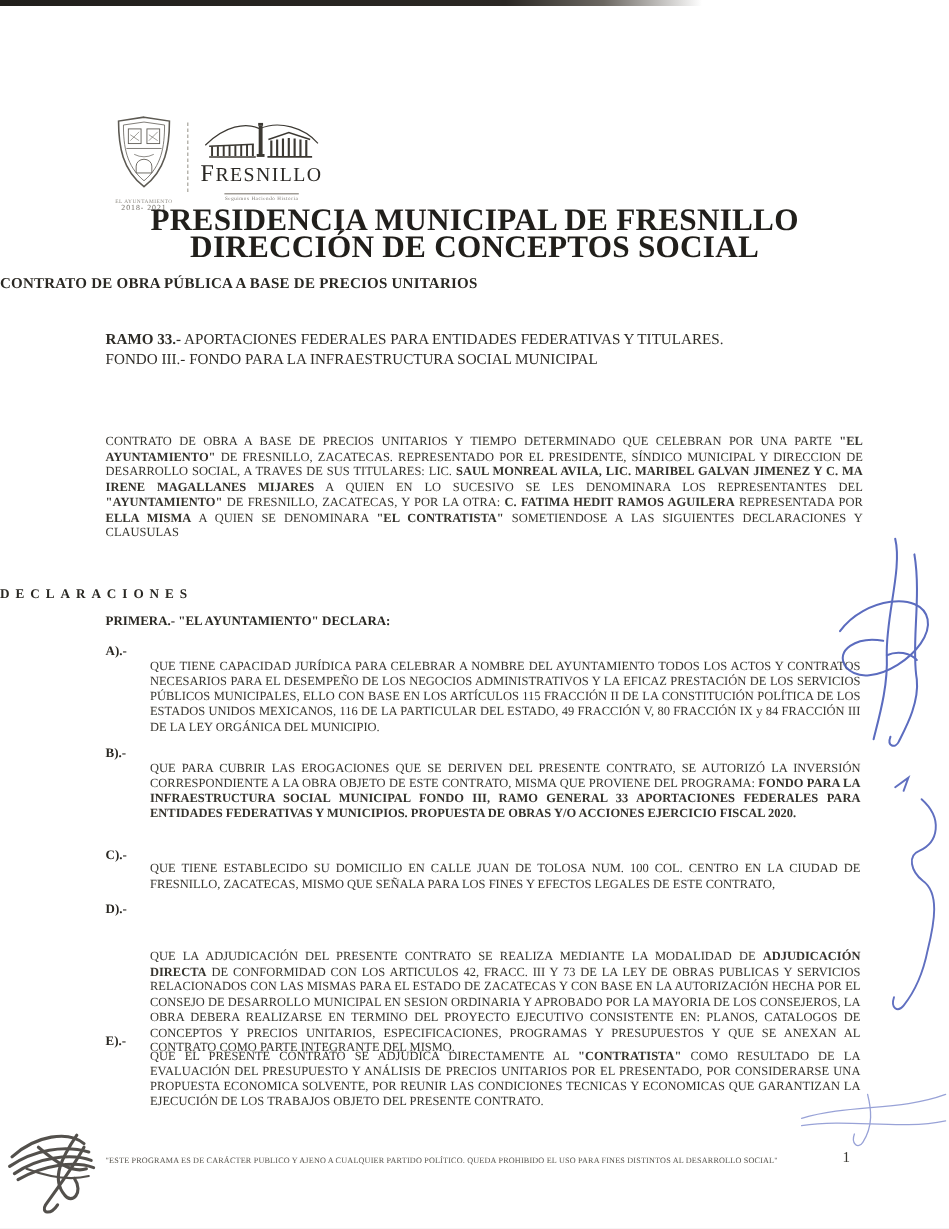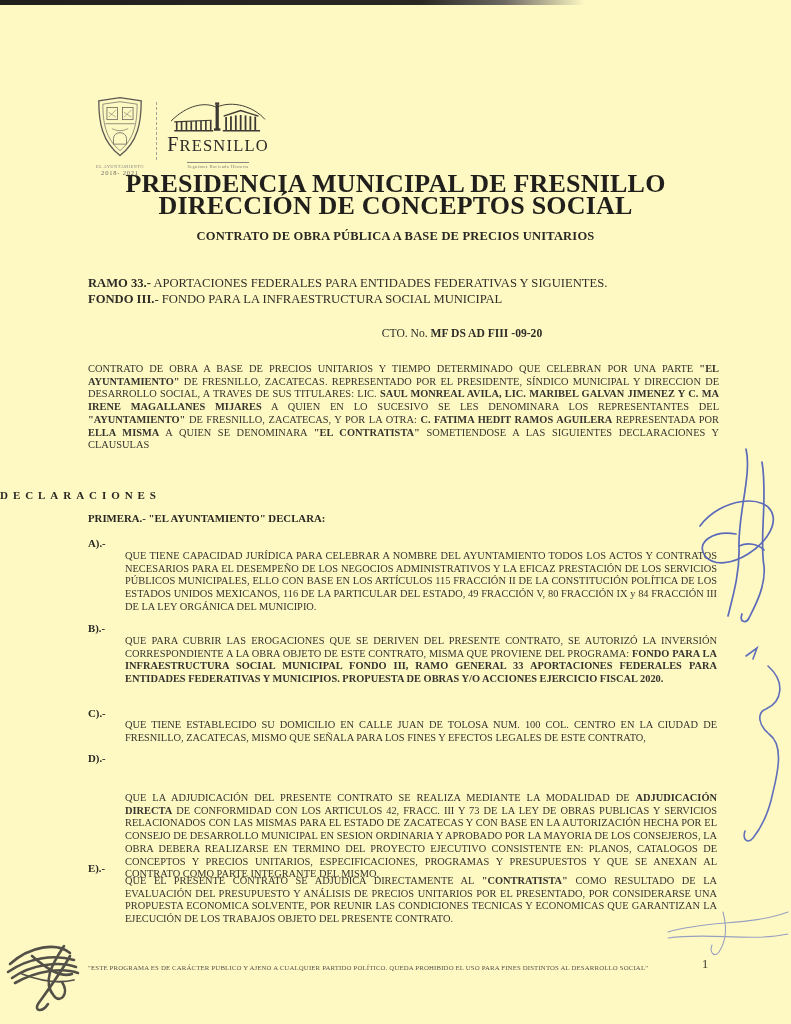--- a/index.html
+++ b/index.html
@@ -1,37 +1,37 @@
 <!DOCTYPE html>
 <html><head>
 <meta charset="utf-8">
 <style>
   html,body{margin:0;padding:0;background:#e8e8e6;}
   .page{
     position:relative;width:791px;height:1024px;margin:0 auto;
-    background:#fef9c3;overflow:hidden;
+    background:#ffffff;overflow:hidden;
     font-family:"Liberation Serif",serif;color:#36342e;
   }
   
   .scan-bar{position:absolute;top:0;left:0;width:585px;height:5px;
     background:linear-gradient(to right,#211f1c 0%,#2b2824 72%,#6b6761 86%,rgba(190,188,182,0) 100%);}
   
   .logos{position:absolute;top:96px;left:92px;display:flex;align-items:flex-start;}
   .crest{width:56px;text-align:center;}
   .crest .cap1{font-size:4.5px;color:#8a867e;letter-spacing:.4px;margin-top:2px;}
   .crest .cap2{font-size:6.5px;color:#6e6a62;letter-spacing:.8px;}
   .logo-divider{border-left:1px dashed #a5a29a;height:58px;margin:6px 10px 0 8px;}
   .fres{width:102px;text-align:center;margin-top:4px;}
   .fres-word{font-size:16.5px;letter-spacing:1.2px;color:#2b2925;line-height:17px;margin-top:-2px;}
   .fres-word::first-letter{font-size:20px;}
   .fres-tag{font-size:4.2px;color:#75716a;letter-spacing:.5px;border-top:.5px solid #8a867e;display:inline-block;padding-top:1px;margin-top:1px;}
   
   .title{position:absolute;top:173px;left:0;width:791px;text-align:center;
     font-weight:bold;font-size:26px;line-height:21.5px;color:#211f1b;letter-spacing:.2px;}
-  .subtitle{position:absolute;top:229px;left:0;width:791px;text-align:center;
+  .subtitle{position:absolute;top:229px;left:0;width:791px;
     font-weight:bold;font-size:12.5px;color:#2a2823;letter-spacing:.2px;}
   
   .ramo{position:absolute;top:276px;left:88px;width:636px;
     font-size:12.6px;line-height:15.5px;color:#2e2c27;}
   .cto{position:absolute;top:327px;left:88px;width:628px;box-sizing:border-box;
     padding-left:120px;text-align:center;font-size:11.6px;line-height:14px;color:#2e2c27;}
   
   .intro{position:absolute;top:363px;left:88px;width:631px;
     font-size:10.4px;line-height:12.7px;text-align:justify;}
   .decl-head{position:absolute;top:489px;left:0;width:791px;text-align:left;
@@ -119,26 +119,25 @@
     </div>
   </div>
 
   <div class="title">
     <div>PRESIDENCIA MUNICIPAL DE FRESNILLO</div>
     <div>DIRECCIÓN DE CONCEPTOS SOCIAL</div>
   </div>
   <div class="subtitle">CONTRATO DE OBRA PÚBLICA A BASE DE PRECIOS UNITARIOS</div>
 
   <div class="ramo">
-    <div><span style="font-weight: bold;">RAMO 33.-</span><span> APORTACIONES FEDERALES PARA ENTIDADES FEDERATIVAS Y SIGUIENTES.</span></div>
-    <div><span style="font-weight: bold; text-align: right;">FONDO III.</span><span>- FONDO PARA LA INFRAESTRUCTURA SOCIAL MUNICIPAL</span></div>
+    <div><span style="font-weight: bold;">RAMO 33.-</span><span> APORTACIONES FEDERALES PARA ENTIDADES FEDERATIVAS Y TITULARES.</span></div>
+    <div><span style="font-weight: normal; text-align: right;">FONDO III.</span><span>- FONDO PARA LA INFRAESTRUCTURA SOCIAL MUNICIPAL</span></div>
   </div>
 
   <div class="cto">
-    <div><span>CTO. No. </span><span style="font-weight: bold;">MF DS AD FIII -09-20</span></div>
   </div>
 
   <div class="intro"><span>CONTRATO DE OBRA A BASE DE PRECIOS UNITARIOS Y TIEMPO  DETERMINADO  QUE CELEBRAN  POR  UNA PARTE </span><span style="font-weight: bold;">"EL AYUNTAMIENTO"</span><span> DE FRESNILLO, ZACATECAS. REPRESENTADO POR EL PRESIDENTE,  SÍNDICO MUNICIPAL Y DIRECCION DE DESARROLLO SOCIAL, A TRAVES DE SUS TITULARES: LIC. </span><span style="font-weight: bold;">SAUL MONREAL AVILA,  LIC. MARIBEL GALVAN JIMENEZ Y C. MA IRENE MAGALLANES MIJARES</span><span>  A QUIEN EN LO SUCESIVO  SE  LES  DENOMINARA  LOS  REPRESENTANTES  DEL </span><span style="font-weight: bold;">"AYUNTAMIENTO"</span><span> DE FRESNILLO, ZACATECAS, Y POR LA OTRA: </span><span style="font-weight: bold;">C. FATIMA HEDIT RAMOS AGUILERA</span><span> REPRESENTADA POR </span><span style="font-weight: bold;">ELLA MISMA</span><span>  A  QUIEN  SE  DENOMINARA  </span><span style="font-weight: bold;">"EL CONTRATISTA"</span><span>  SOMETIENDOSE  A  LAS   SIGUIENTES DECLARACIONES Y CLAUSULAS</span></div>
 
   <div class="decl-head">DECLARACIONES</div>
   <div class="primera">PRIMERA.- "EL AYUNTAMIENTO" DECLARA:</div>
 
   <div class="sec-label" id="lblA">A).-</div>
   <div class="sec-body" id="bodyA"><span>QUE TIENE CAPACIDAD JURÍDICA PARA CELEBRAR A NOMBRE DEL AYUNTAMIENTO TODOS LOS ACTOS Y CONTRATOS NECESARIOS PARA EL DESEMPEÑO DE LOS NEGOCIOS ADMINISTRATIVOS Y LA EFICAZ PRESTACIÓN DE LOS SERVICIOS PÚBLICOS MUNICIPALES, ELLO CON BASE EN LOS ARTÍCULOS 115 FRACCIÓN II DE LA CONSTITUCIÓN POLÍTICA DE LOS ESTADOS UNIDOS MEXICANOS, 116 DE LA PARTICULAR DEL ESTADO, 49 FRACCIÓN V, 80 FRACCIÓN IX y 84 FRACCIÓN III DE LA LEY ORGÁNICA DEL MUNICIPIO.</span></div>
 

